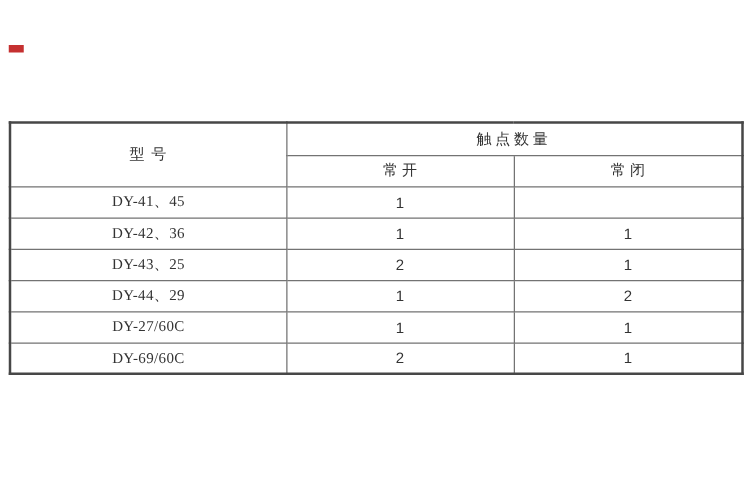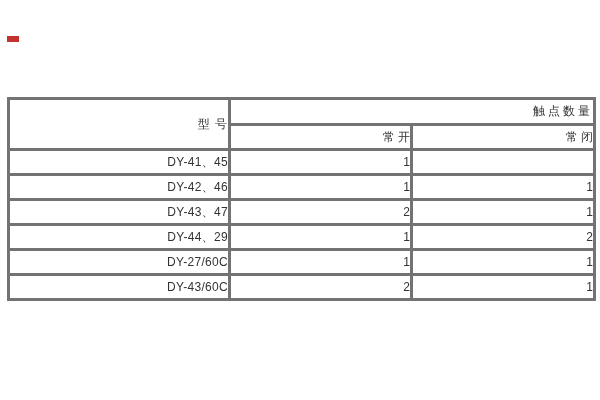--- a/index.html
+++ b/index.html
@@ -23,33 +23,33 @@
   table.spec {
     position: absolute;
     left: 7px; top: 97px;
     width: 586px;
     border-collapse: collapse;
     table-layout: fixed;
     color: #333333;
     font-size: 12px;
   }
   table.spec th, table.spec td {
-    border: 3px solid #737373;
-    text-align: right;
+    border: 1px solid #737373;
+    text-align: center;
     vertical-align: middle;
     font-weight: normal;
     padding: 0;
   }
   table.spec { border: 2px solid #474747; }
   tr.group-row   { height: 26px; }
   tr.sub-row     { height: 25px; }
   tbody tr       { height: 25px; }
   .group-header  { letter-spacing: 3px; }
   .model-header  { letter-spacing: 1px; }
-  .model-cell    { letter-spacing: 0.3px; }
+  .model-cell    { letter-spacing: 0.3px; font-family: Liberation Serif, serif; }
 </style>
 </head>
 <body>
 
 <div class="page">
 
   <div class="red-mark" style="background: rgb(197, 48, 48);"></div>
 
   <table class="spec" style="color: rgb(51, 51, 51);">
     <colgroup>
@@ -67,40 +67,40 @@
         <th>常 闭</th>
       </tr>
     </thead>
     <tbody>
       <tr>
         <td class="model-cell">DY-41、45</td>
         <td>1</td>
         <td></td>
       </tr>
       <tr>
-        <td class="model-cell">DY-42、46</td>
+        <td class="model-cell">DY-42、36</td>
         <td>1</td>
         <td>1</td>
       </tr>
       <tr>
-        <td class="model-cell">DY-43、47</td>
+        <td class="model-cell">DY-43、25</td>
         <td>2</td>
         <td>1</td>
       </tr>
       <tr>
         <td class="model-cell">DY-44、29</td>
         <td>1</td>
         <td>2</td>
       </tr>
       <tr>
         <td class="model-cell">DY-27/60C</td>
         <td>1</td>
         <td>1</td>
       </tr>
       <tr>
-        <td class="model-cell">DY-43/60C</td>
+        <td class="model-cell">DY-69/60C</td>
         <td>2</td>
         <td>1</td>
       </tr>
     </tbody>
   </table>
 
 </div>
 
 </body></html>

